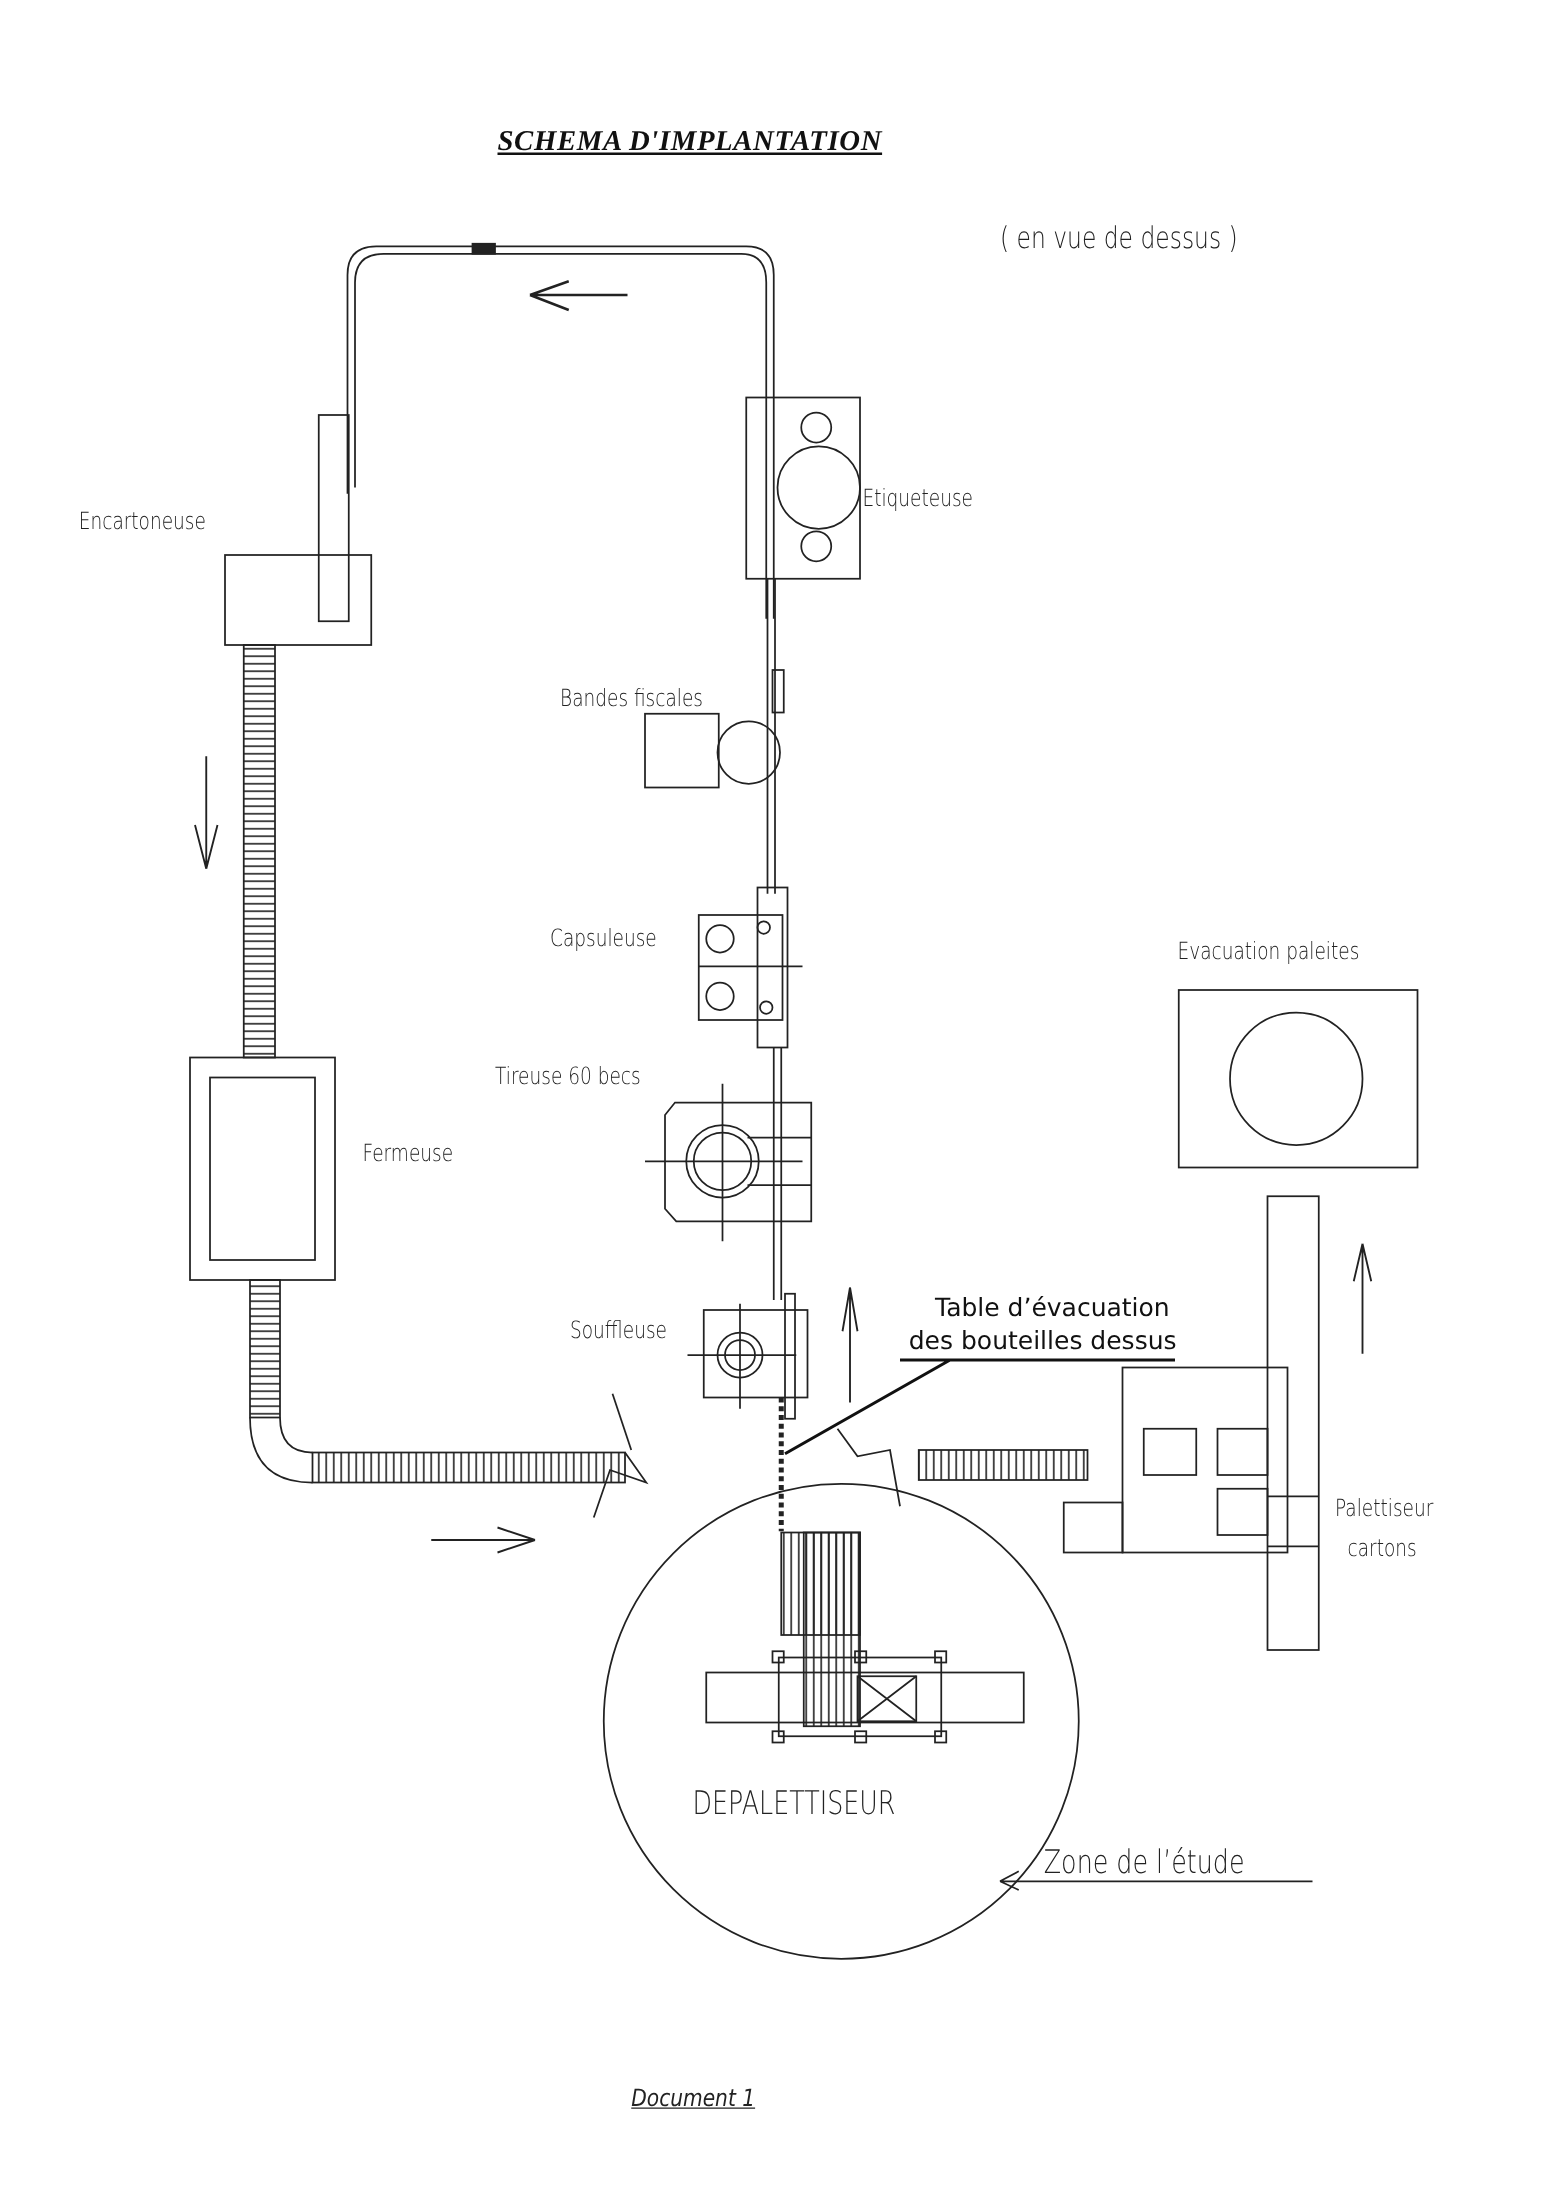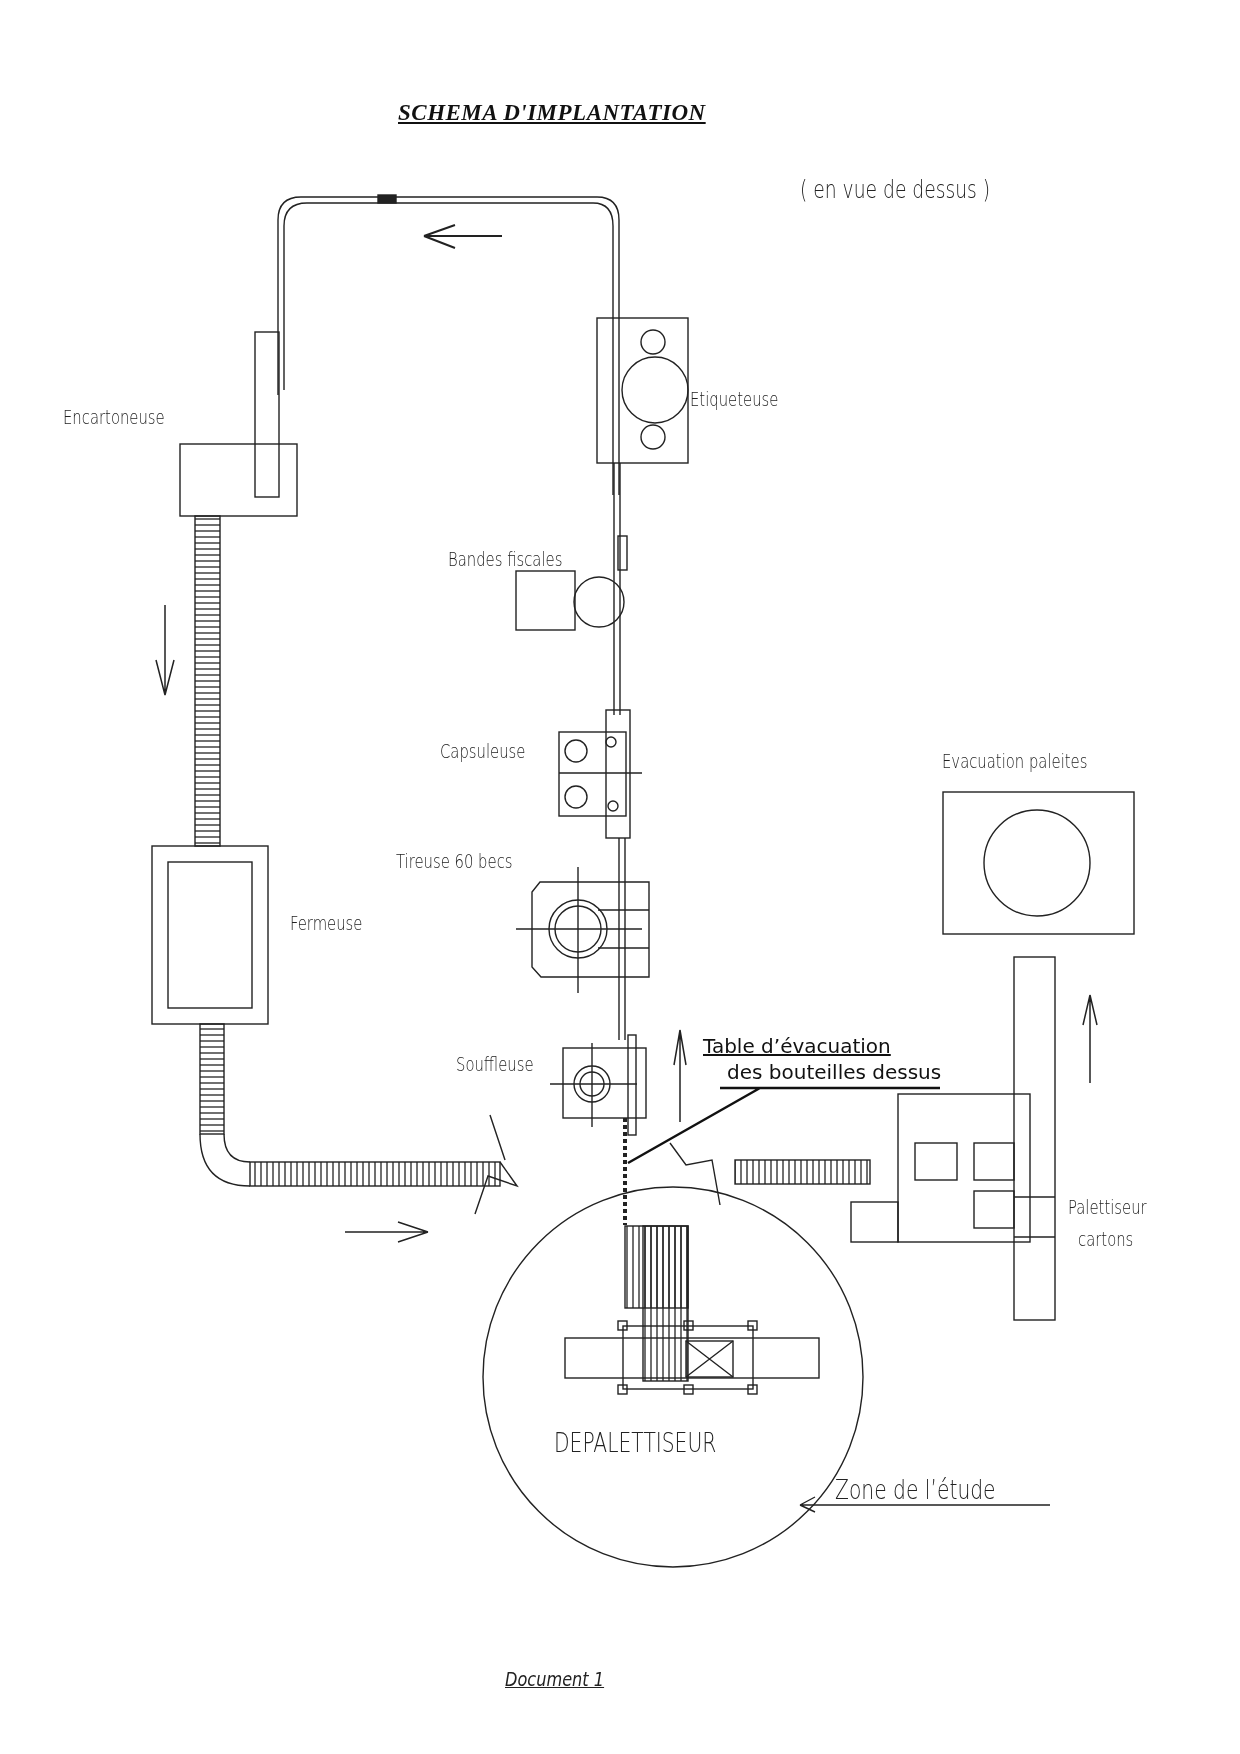--- a/index.html
+++ b/index.html
@@ -21,21 +21,21 @@
 <div class="lbl" style="left:448px;top:548px;">Bandes fiscales</div>
 <div class="lbl" style="left:440px;top:740px;">Capsuleuse</div>
 <div class="lbl" style="left:396px;top:850px;">Tireuse 60 becs</div>
 <div class="lbl" style="left:290px;top:912px;">Fermeuse</div>
 <div class="lbl" style="left:456px;top:1053px;">Souffleuse</div>
 <div class="lbl" style="left:942px;top:750px;">Evacuation paleites</div>
 <div class="lbl" style="left:1068px;top:1196px;">Palettiseur</div>
 <div class="lbl" style="left:1078px;top:1228px;">cartons</div>
 <div class="lbl" style="left:554px;top:1428px;font-size:26px;">DEPALETTISEUR</div>
 
-<div class="bold-lbl" style="left:703px;top:1033px;text-decoration:underline;">Table d’évacuation</div>
+<div class="bold-lbl" style="left:748px;top:1033px;">Table d’évacuation</div>
 <div class="bold-lbl" style="left:727px;top:1059px;">des bouteilles dessus</div>
 <div class="lbl" style="left:835px;top:1475px;font-size:26px;">Zone de l’étude</div>
 
 <div class="doc">Document 1</div>
 
 <svg class="main" width="1240" height="1754" viewBox="0 0 1240 1754">
   <defs>
     <pattern id="vstripe" width="6" height="10" patternUnits="userSpaceOnUse">
       <line x1="3" y1="0" x2="3" y2="10" stroke="#222" stroke-width="1.3"></line>
     </pattern>

